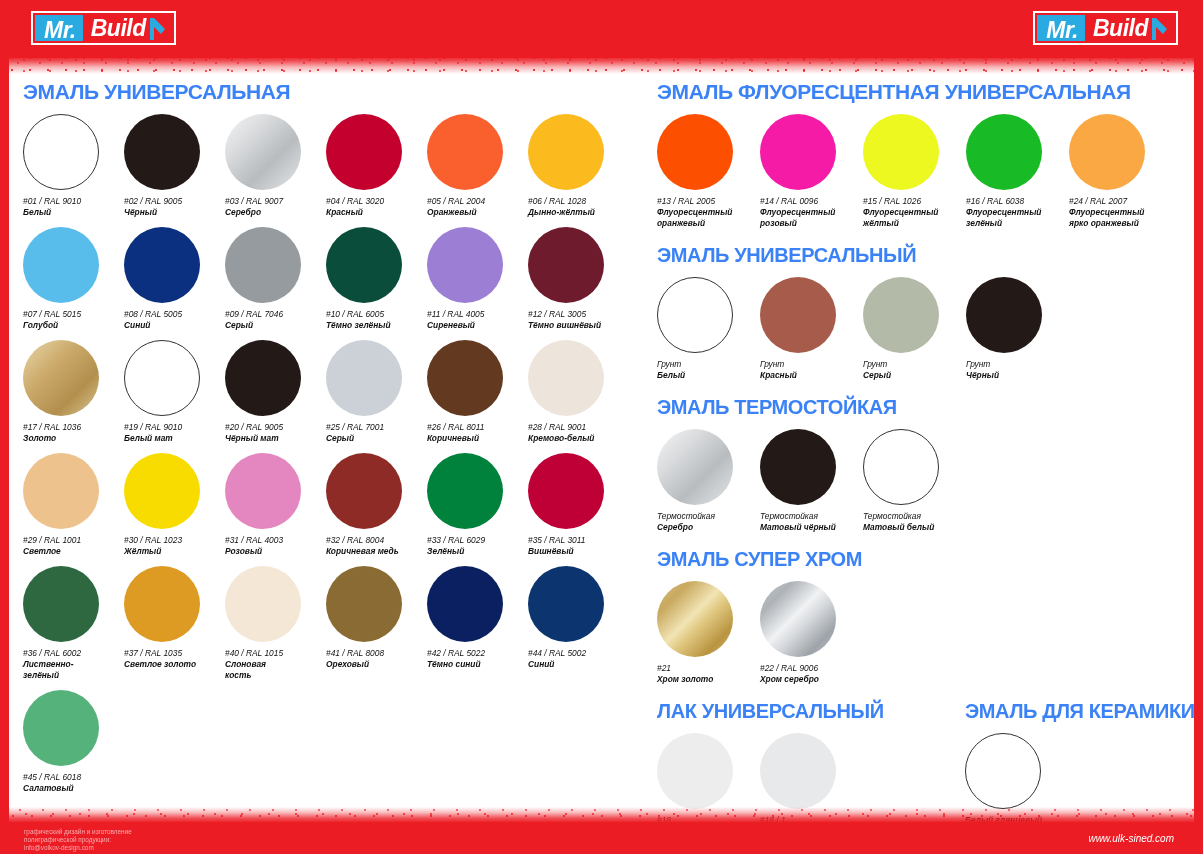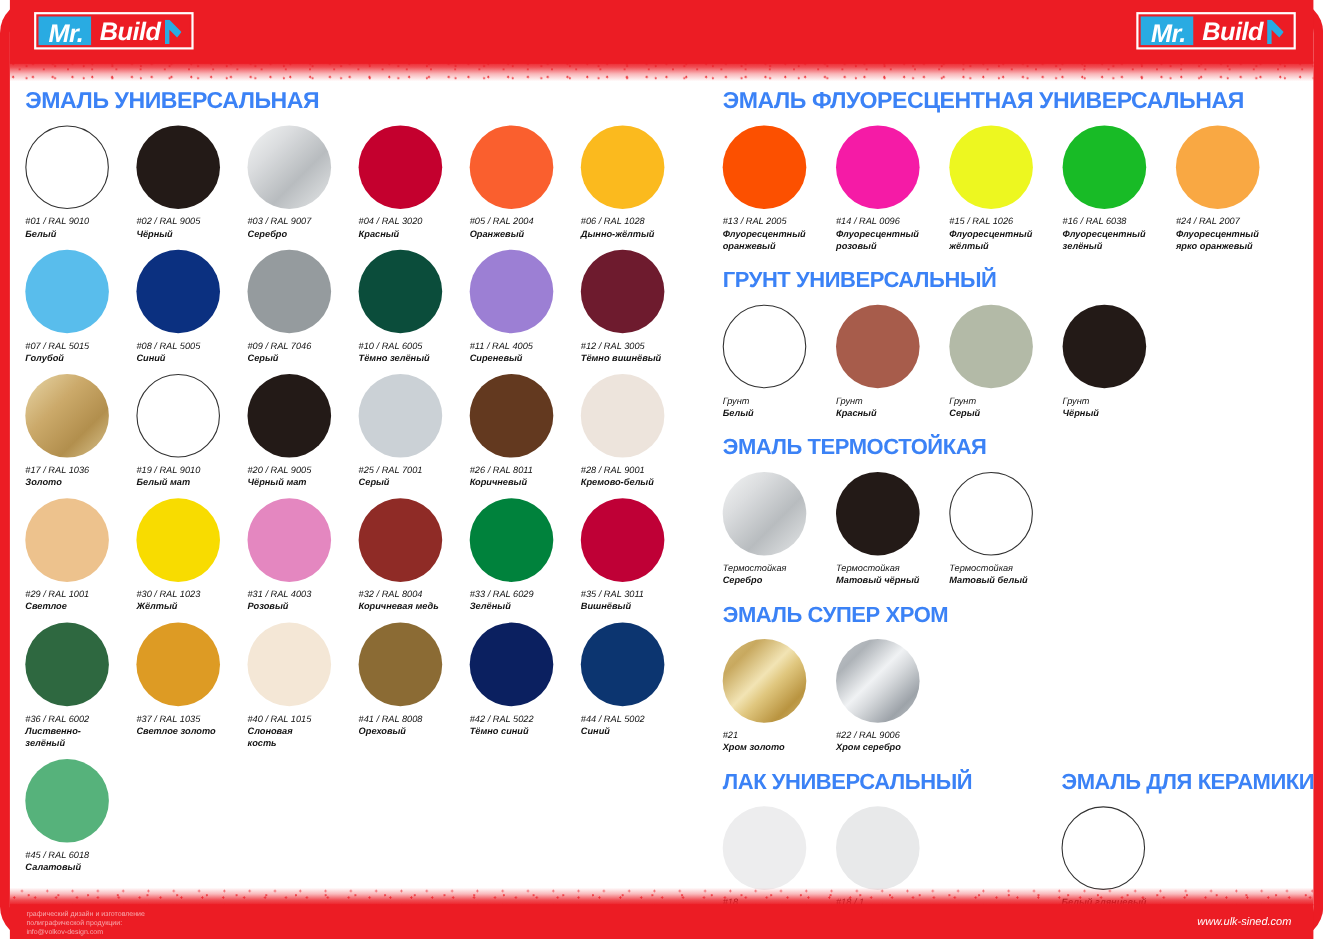--- a/index.html
+++ b/index.html
@@ -12,21 +12,20 @@
     overflow: hidden;
   }
 
   .poster {
     position: relative;
     width: 1203px;
     height: 854px;
     background: #ffffff;
     border-left: 9px solid #EC1C24;
     border-right: 9px solid #EC1C24;
-    border-radius: 30px;
   }
 
   
   .header {
     position: relative;
     height: 58px;
     background: #EC1C24;
     width: 100%;
   }
   .header-fade {
@@ -415,21 +414,21 @@
             <div class="swatch w5">
               <div class="dot" style="background: rgb(249, 168, 67);"></div>
               <div class="code">#24 / RAL 2007</div>
               <div class="name">Флуоресцентный
 ярко оранжевый</div>
             </div>
           </div>
       </div>
 
       <div class="block">
-        <div class="section-title small">ГРУНТ УНИВЕРСАЛЬНЫЙ</div>
+        <div class="section-title small">ЭМАЛЬ УНИВЕРСАЛЬНЫЙ</div>
         <div class="swatch-grid">
             <div class="swatch w5">
               <div class="dot outlined" style="background: rgb(255, 255, 255);"></div>
               <div class="code">Грунт</div>
               <div class="name">Белый</div>
             </div>
             <div class="swatch w5">
               <div class="dot" style="background: rgb(167, 92, 75);"></div>
               <div class="code">Грунт</div>
               <div class="name">Красный</div>

